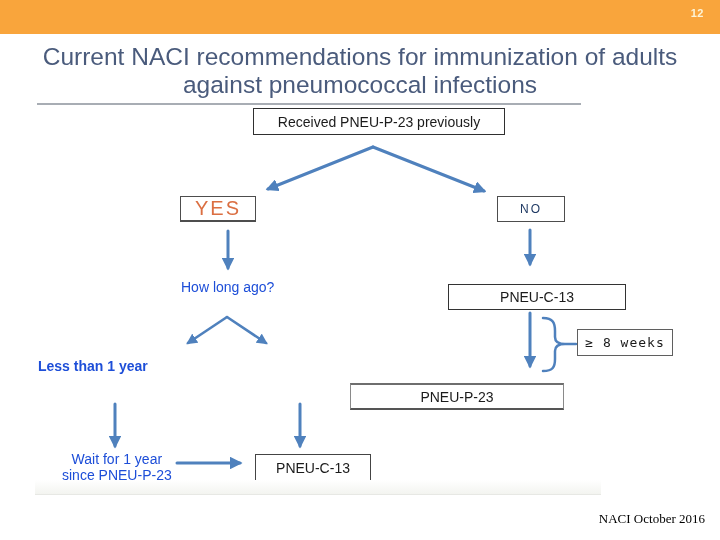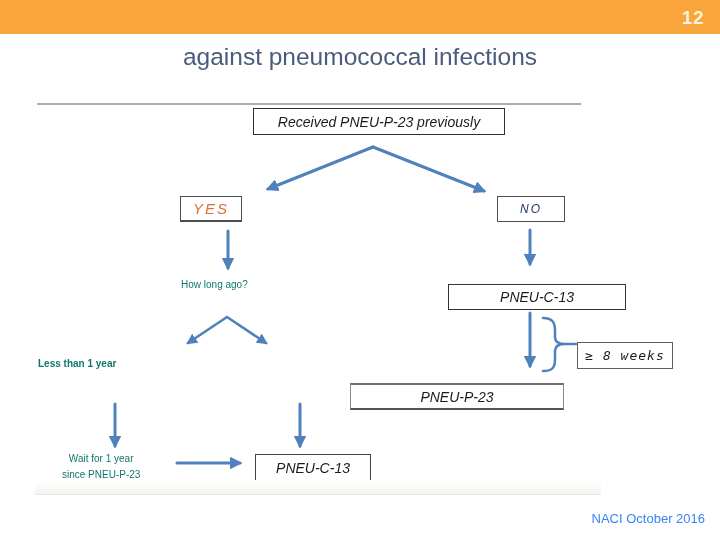--- a/index.html
+++ b/index.html
@@ -2,66 +2,67 @@
 <html><head>
 <meta charset="utf-8">
 <style>
   html,body{margin:0;padding:0;background:#e8e8e8;}
   .slide{
     position:relative;width:720px;height:540px;background:#ffffff;
     font-family:"Liberation Sans",sans-serif;overflow:hidden;
   }
   .topbar{position:absolute;left:0;top:0;width:720px;height:34px;background:#F9A53C;}
   .pagenum{
-    position:absolute;right:16px;top:7px;font-size:19px;font-weight:bold;
+    position:absolute;right:16px;top:7px;font-size:11px;font-weight:bold;
     color:#FDF4D7;letter-spacing:0.5px;
   }
   .title{
     position:absolute;left:0;top:43px;width:720px;text-align:center;
     color:#4A5B7C;font-size:24.5px;line-height:28px;font-weight:400;
   }
   .title-rule{position:absolute;left:37px;top:103px;width:544px;height:2px;background:#a8adb4;}
   .img-bottom-edge{
     position:absolute;left:35px;top:480px;width:566px;height:14px;
     background:linear-gradient(180deg,#ffffff 0%,#f3f4f0 100%);
     border-bottom:1px solid #e7e8e4;
   }
   .arrows{position:absolute;left:0;top:0;width:720px;height:540px;pointer-events:none;}
   .fbox{
     position:absolute;box-sizing:border-box;background:#ffffff;
     display:flex;align-items:center;justify-content:center;
-    border:1.5px solid #3c3c3c;color:#1b1b1b;font-size:14px;font-style:italic;
+    border:1.5px solid #3c3c3c;color:#1b1b1b;font-size:14px;
   }
   .box-root{left:253px;top:108px;width:252px;height:27px;border-color:#2f2f2f;}
-  .box-yes{left:180px;top:196px;width:62px;height:26px;border-color:#4d4d4d;border-bottom-width:2px;
-           color:#DB6F42;font-size:15px;letter-spacing:2px;}
+  .box-yes{left:180px;top:196px;width:76px;height:26px;border-color:#4d4d4d;border-bottom-width:2px;
+           color:#DB6F42;font-size:20px;letter-spacing:2px;}
   .box-no{left:497px;top:196px;width:68px;height:26px;border-color:#4d4d4d;
           color:#203A64;font-size:12px;letter-spacing:2px;}
   .box-c13r{left:448px;top:284px;width:178px;height:26px;border-color:#333333;}
-  .box-weeks{left:577px;top:342px;width:96px;height:27px;border-color:#5f5f5f;
+  .box-weeks{left:577px;top:329px;width:96px;height:27px;border-color:#5f5f5f;
              font-family:"DejaVu Sans Mono",monospace;font-size:13px;letter-spacing:1px;}
   .box-p23{left:350px;top:383px;width:214px;height:27px;border-color:#8a8a8a;
            border-top:2.5px solid #6e6e6e;border-bottom:2px solid #555555;}
   .box-c13b{left:255px;top:454px;width:116px;height:27px;border-color:#444444;}
-  .flabel{position:absolute;color:#0f766e;font-size:10px;white-space:nowrap;}
+  .flabel{position:absolute;color:#1d4ed8;font-size:14px;white-space:nowrap;}
   .lbl-howlong{left:181px;top:279px;}
   .lbl-less{left:38px;top:358px;font-weight:bold;}
   .lbl-atleast{left:275px;top:359px;}
   .lbl-wait{left:62px;top:451px;line-height:16px;text-align:center;}
-  .footer{position:absolute;right:15px;top:511px;font-size:13px;color:#3b82f6;}
+  .footer{position:absolute;right:15px;top:511px;font-size:13px;color:#000000;font-family:Liberation Serif, serif;}
 </style>
 </head>
 <body>
 
 <div class="slide">
 
   <div class="topbar"></div>
   <div class="pagenum">12</div>
 
   <div class="title">
+    <div>Current NACI recommendations for immunization of adults</div>
     <div>against pneumococcal infections</div>
   </div>
   <div class="title-rule"></div>
 
   <svg class="arrows" viewBox="0 0 720 540">
     <defs>
       <marker id="ah" viewBox="0 0 10 10" refX="8" refY="5" markerWidth="4.2" markerHeight="4.2" orient="auto">
         <path d="M0,0 L10,5 L0,10 z" fill="#4F81BD"></path>
       </marker>
     </defs>

